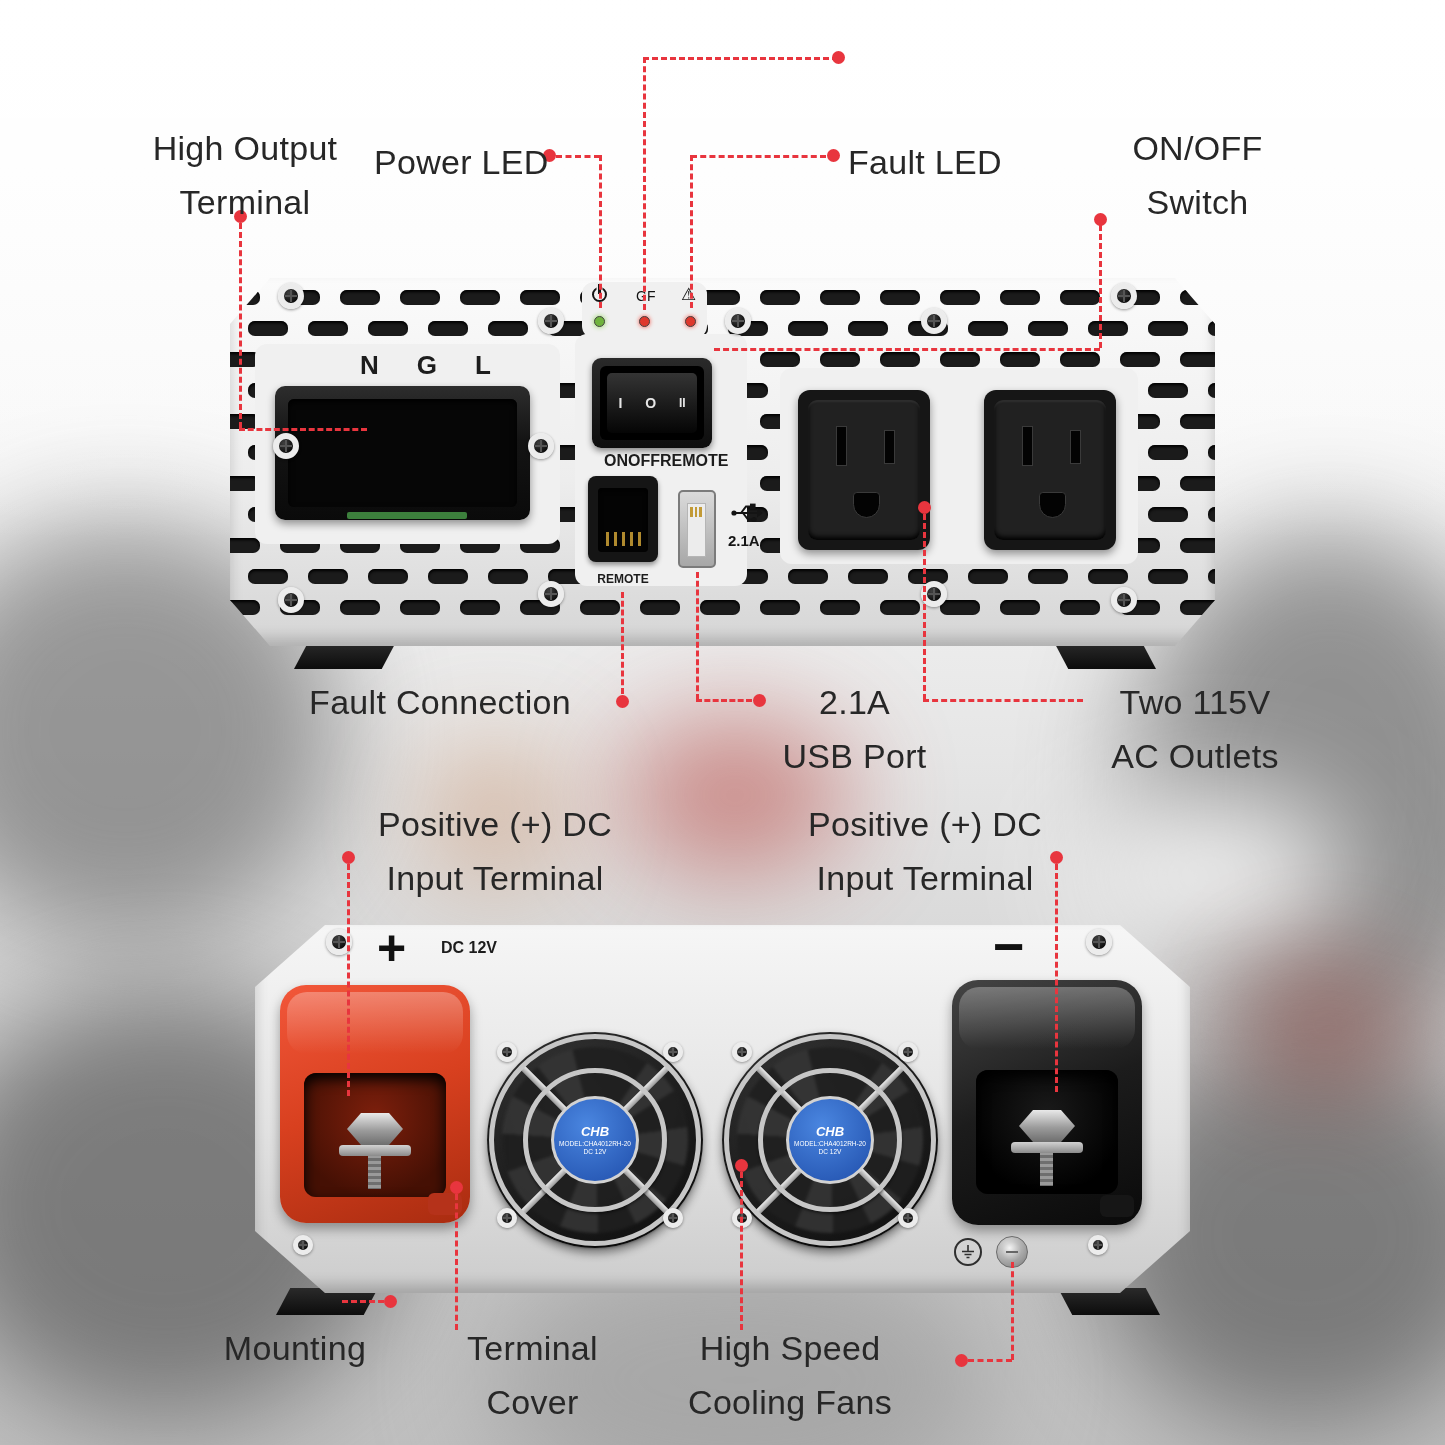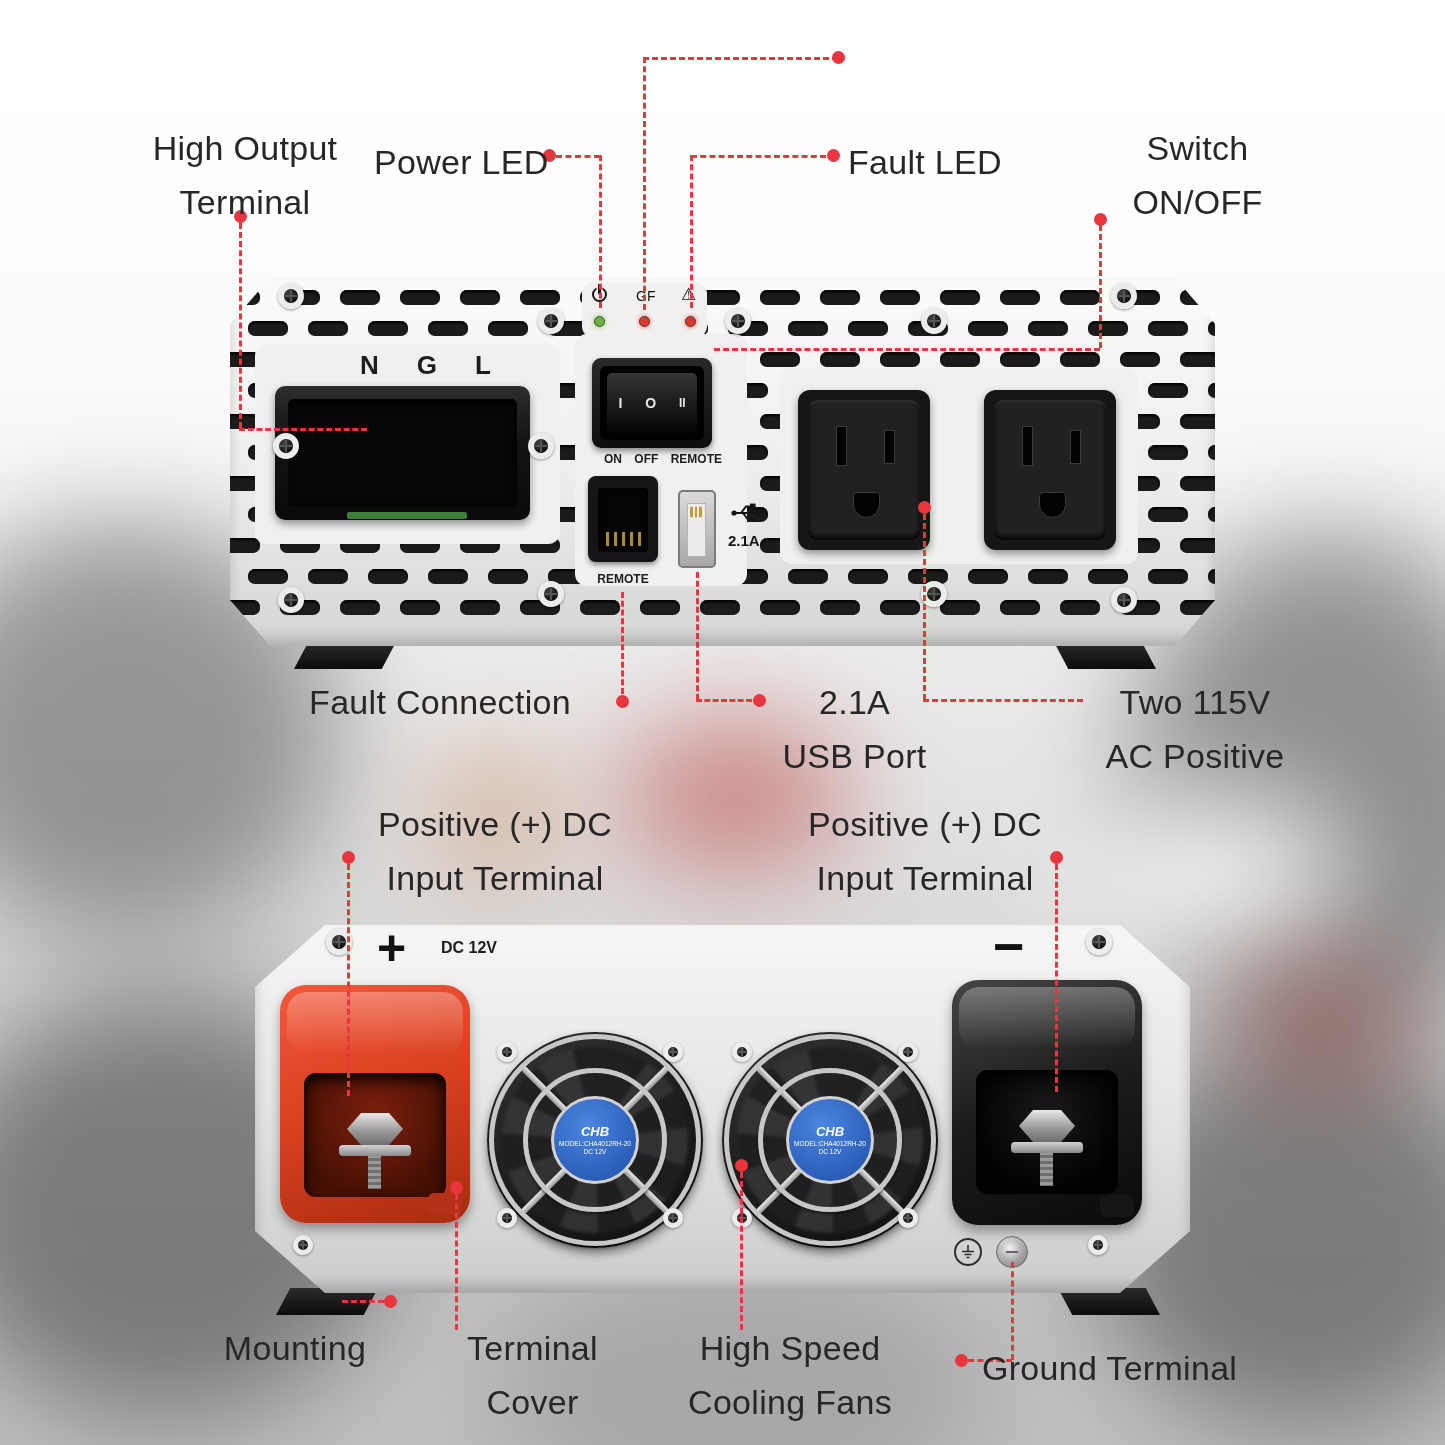--- a/index.html
+++ b/index.html
@@ -342,21 +342,21 @@
     <div class="led red" style="left:455px;top:38px"></div>
 
     <div class="comp rocker" style="left:362px;top:80px;width:120px;height:90px">
       <div class="rocker-bezel"></div>
       <div class="rocker-key">
         <span>I</span>
         <span>O</span>
         <span style="font-size:12px">II</span>
       </div>
     </div>
-    <div class="abs" style="left:374px;top:174px;width:118px;display:flex;justify-content:space-between;font-size:12px;font-weight:bold;color:#1c1c1c;z-index:3">
+    <div class="abs" style="left:374px;top:174px;width:118px;display:flex;justify-content:space-between;font-size:16px;font-weight:bold;color:#1c1c1c;z-index:3">
       <span>ON</span>
       <span>OFF</span>
       <span>REMOTE</span>
     </div>
 
     <div class="comp jack" style="left:358px;top:198px;width:70px;height:86px">
       <div class="jack-in">
         <span class="pin" style="left:8px"></span>
         <span class="pin" style="left:16px"></span>
         <span class="pin" style="left:24px"></span>
@@ -493,36 +493,36 @@
 
   <div class="lbl center" style="left:130px;top:122px;width:230px">
     <div>High Output</div>
     <div>Terminal</div>
   </div>
 
   <div class="lbl" style="left:374px;top:136px">Power LED</div>
   <div class="lbl" style="left:848px;top:136px">Fault LED</div>
 
   <div class="lbl center" style="left:1110px;top:122px;width:175px">
+    <div>ON/OFF</div>
     <div>Switch</div>
-    <div>ON/OFF</div>
   </div>
 
   <div class="lbl center" style="left:295px;top:676px;width:290px">
     <div>Fault Connection</div>
   </div>
 
   <div class="lbl center" style="left:782px;top:676px;width:145px">
     <div>2.1A</div>
     <div>USB Port</div>
   </div>
 
   <div class="lbl center" style="left:1090px;top:676px;width:210px">
     <div>Two 115V</div>
-    <div>AC Positive</div>
+    <div>AC Outlets</div>
   </div>
 
   <div class="lbl center" style="left:355px;top:798px;width:280px">
     <div>Positive (+) DC</div>
     <div>Input Terminal</div>
   </div>
 
   <div class="lbl center" style="left:785px;top:798px;width:280px">
     <div>Positive (+) DC</div>
     <div>Input Terminal</div>
@@ -535,21 +535,20 @@
   <div class="lbl center" style="left:435px;top:1322px;width:195px">
     <div>Terminal</div>
     <div>Cover</div>
   </div>
 
   <div class="lbl center" style="left:675px;top:1322px;width:230px">
     <div>High Speed</div>
     <div>Cooling Fans</div>
   </div>
 
-  <div class="lbl" style="left:982px;top:1342px">Ground Terminal</div>
 
   <div class="vl" style="left:643px;top:57px;height:253px"></div>
   <div class="hl" style="left:643px;top:57px;width:195px"></div>
   <div class="dot" style="left:832px;top:51px"></div>
 
   <div class="dot" style="left:234px;top:210px"></div>
   <div class="vl" style="left:239px;top:223px;height:205px"></div>
   <div class="hl" style="left:239px;top:428px;width:128px"></div>
 
   <div class="dot" style="left:543px;top:149px"></div>

